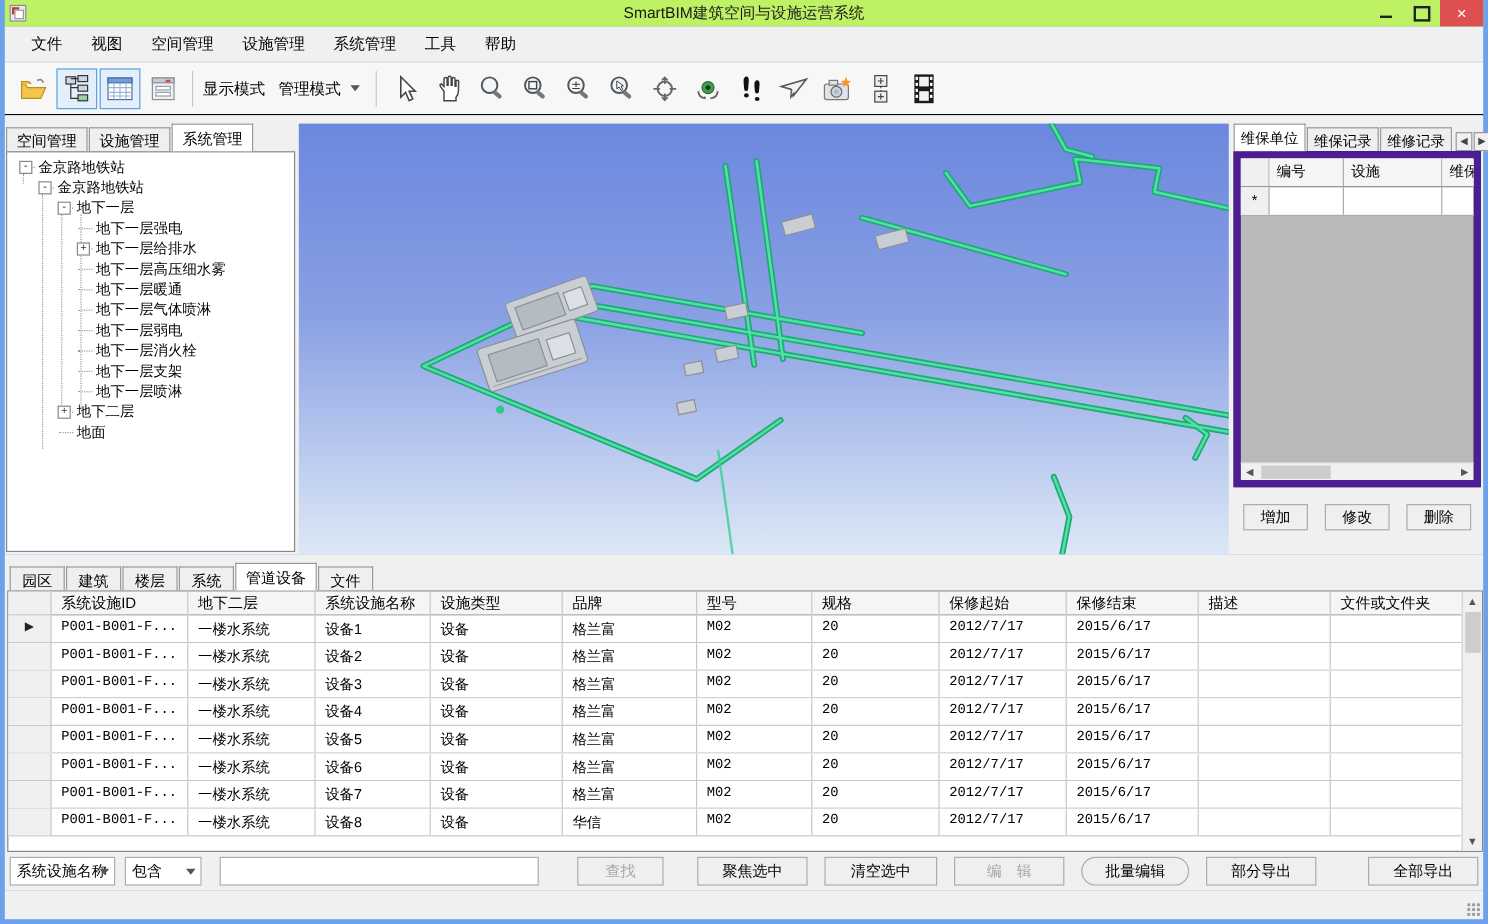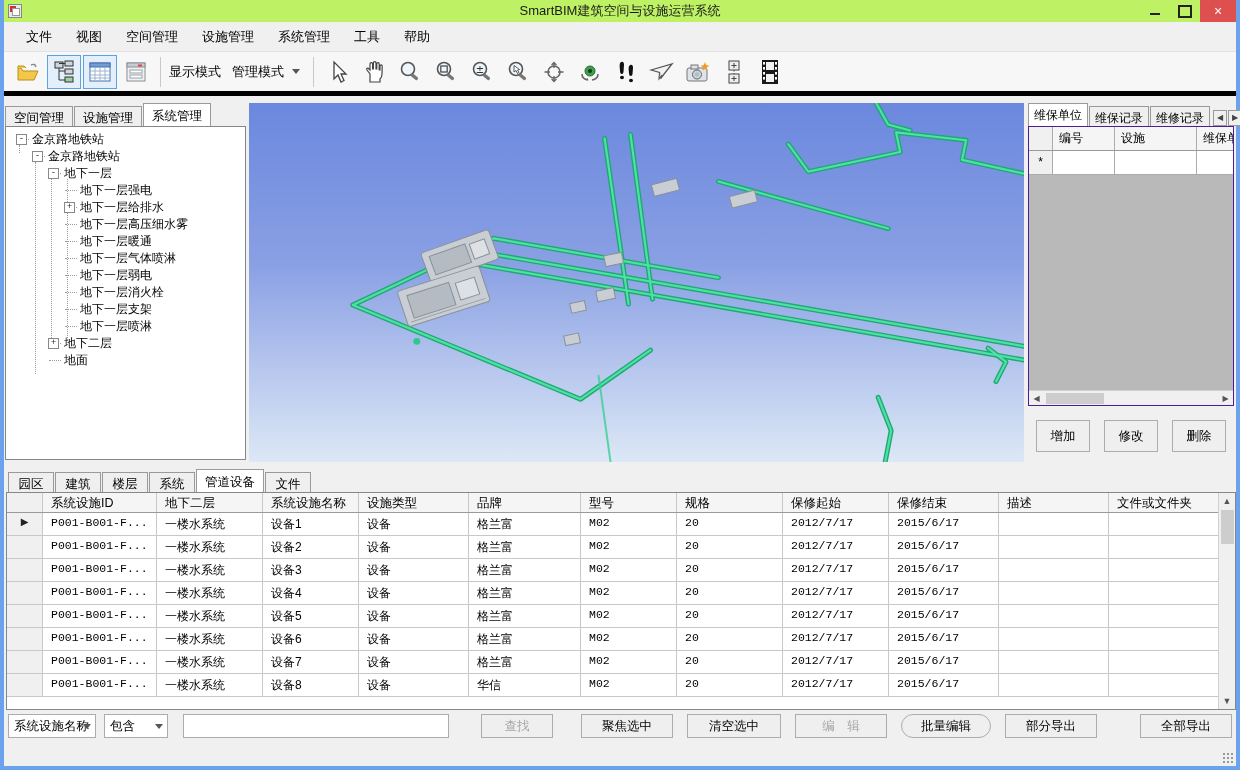--- a/index.html
+++ b/index.html
@@ -16,21 +16,21 @@
   .win-btn { width:30px; height:22px; display:flex; align-items:center; justify-content:center; color:#1a1a1a; font-size:13px; }
   .win-btn.min::before { content:""; width:10px; height:2px; background:#222; margin-top:6px; }
   .win-btn.max::before { content:""; width:10px; height:9px; border:2px solid #222; }
   .win-btn.close { width:36px; background:#DE5050; color:#fff; font-size:14px; }
 
   
   .menubar { height:30px; background:#F0F0F0; display:flex; align-items:center; padding-left:12px; gap:4px; border-bottom:1px solid #E2E2E2; }
   .menu-item { padding:4px 10px; font-size:13px; }
 
   
-  .toolbar { height:44px; background:#F7F7F7; display:flex; align-items:center; padding-left:6px; border-bottom:5px solid #000000; }
+  .toolbar { height:44px; background:#F7F7F7; display:flex; align-items:center; padding-left:6px; border-bottom:1px solid #000000; }
   .tool-btn { width:34px; height:34px; display:flex; align-items:center; justify-content:center; border:1px solid transparent; margin:0 1px; }
   .tool-btn.selected { border:1px solid #5BA3E0; background:#E3F0FB; }
   .tool-sep { width:1px; height:30px; background:#C9C9C9; margin:0 6px; }
   .mode-label { font-size:13px; margin:0 4px 0 2px; }
   .mode-combo { display:flex; align-items:center; gap:8px; font-size:13px; padding:3px 6px; border:1px solid transparent; }
   .combo-arrow { width:0; height:0; border-left:4px solid transparent; border-right:4px solid transparent; border-top:5px solid #555; }
 
   
   .main { height:366px; background:#F0F0F0; display:flex; }
   .left-panel { width:245px; padding:8px 3px 2px 1px; display:flex; flex-direction:column; }
@@ -50,34 +50,34 @@
   .tree-vline { position:absolute; border-left:1px dotted #9a9a9a; width:0; }
 
   .viewport { flex:1; margin-top:7px; background:linear-gradient(180deg,#6B88DE 0%,#8AA0E4 45%,#B8C8EE 75%,#DCE8F6 100%); position:relative; overflow:hidden; }
   .viewport svg { position:absolute; inset:0; }
 
   .right-panel { width:212px; padding:8px 2px 2px 4px; display:flex; flex-direction:column; }
   .right-tabs { display:flex; align-items:flex-end; height:22px; }
   .right-tabs .tab { padding:3px 5px; font-size:12px; }
   .tab-scroll { display:flex; gap:1px; margin-left:2px; }
   .tab-scroll-btn { width:14px; height:16px; border:1px solid #9a9a9a; background:#EFEFEF; font-size:8px; line-height:14px; text-align:center; color:#444; }
-  .mgrid { background:#000000; border:1px solid #4c1d95; height:280px; display:flex; flex-direction:column; position:relative; }
+  .mgrid { background:#000000; border:6px solid #4c1d95; height:280px; display:flex; flex-direction:column; position:relative; }
   .mgrid-head { display:flex; background:#F5F5F5; border-bottom:1px solid #999; height:24px; }
   .mgrid-head .hc { border-right:1px solid #ACACAC; line-height:23px; padding-left:6px; font-size:12px; background:#F5F5F5; overflow:hidden; white-space:nowrap; }
   .mgrid-row { display:flex; height:24px; background:#fff; border-bottom:1px solid #ACACAC; }
   .mgrid-row .rc { border-right:1px solid #ACACAC; line-height:23px; padding-left:6px; }
   .mg-corner { width:24px; background:#F0F0F0 !important; text-align:center; padding-left:0 !important; }
   .mg-c1 { width:62px; } .mg-c2 { width:82px; } .mg-c3 { flex:1; border-right:none !important; }
   .mgrid-fill { flex:1; background:#B9B9B9; }
   .hscroll { height:15px; background:#F0F0F0; display:flex; align-items:center; border-top:1px solid #D0D0D0; }
   .hscroll .arr { width:15px; height:15px; font-size:8px; line-height:15px; text-align:center; color:#555; }
   .hscroll .thumb { width:58px; height:11px; background:#CDCDCD; margin-left:2px; }
   .rp-buttons { display:flex; justify-content:space-between; padding:14px 8px 0 8px; }
   .btn { background:#EFEFEF; border:1px solid #ACACAC; font-size:12.5px; text-align:center; padding:2px 0; font-family:inherit; }
-  .rp-buttons .btn { width:54px; height:32px; }
+  .rp-buttons .btn { width:54px; height:22px; }
 
   
   .bottom-panel { height:248px; background:#F0F0F0; padding:8px 0 0 2px; display:flex; flex-direction:column;justify-content:flex-end; }
   .btabs { display:flex; align-items:flex-end; height:22px; padding-left:2px; }
   .btabs .tab { min-width:46px; text-align:center; }
   .btable-wrap { flex:1; border:1px solid #828790; background:#fff; position:relative; overflow:hidden; display:flex; }
   .btable { flex:1; overflow:hidden; }
   .trow { display:flex; height:23px; border-bottom:1px solid #C8C8C8; background:#fff; }
   .trow.thead { height:20px; background:#F5F5F5; border-bottom:1px solid #9a9a9a; }
   .tc { border-right:1px solid #C8C8C8; padding:3px 0 0 8px; font-size:12px; white-space:nowrap; overflow:hidden; }

